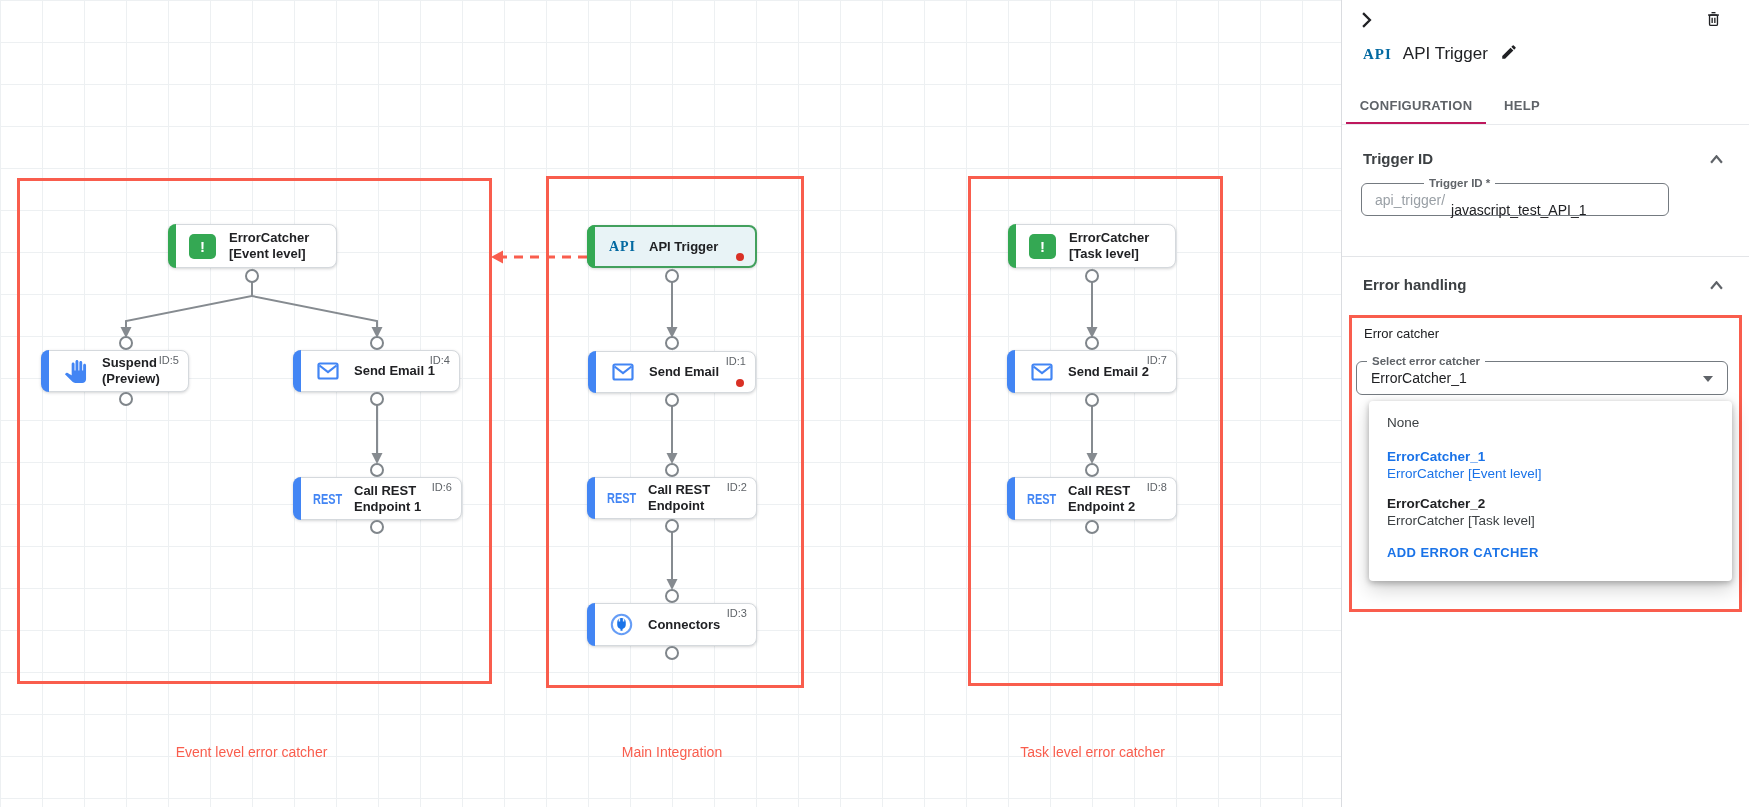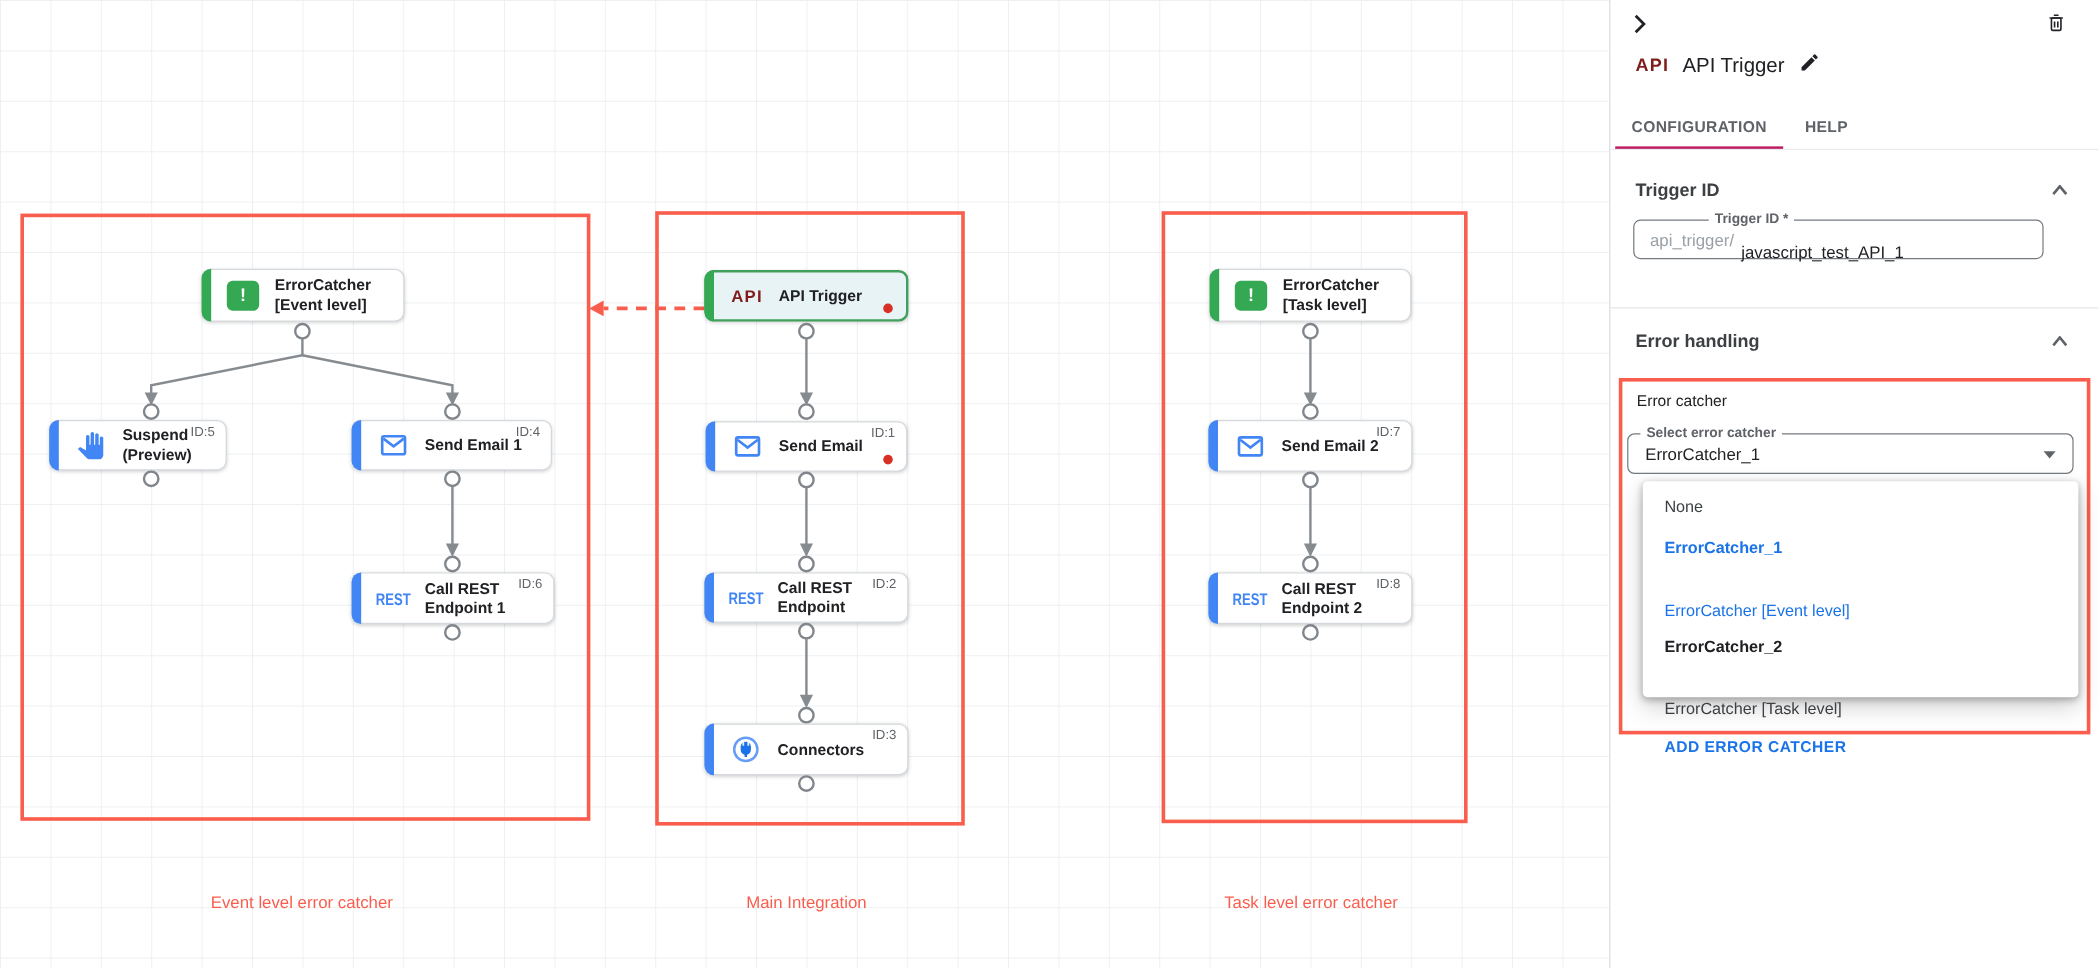--- a/index.html
+++ b/index.html
@@ -26,21 +26,21 @@
   .txt span{display:block;}
   .txt span:empty{display:none;}
   .node .nid{position:absolute;top:3px;right:9px;font-size:11px;color:#5f6368;font-weight:normal;}
   .nid:empty{display:none;}
   .node.trigger{background:#e8f3f6;border:2px solid #42a05d;}
   .node.trigger .bar{left:-2px;top:-2px;bottom:-2px;}
   .reddot{position:absolute;right:11px;bottom:5px;width:8px;height:8px;border-radius:50%;background:#d93025;}
   .alertico{width:25px;height:25px;background:#34a853;border-radius:5px;color:#fff;font-weight:bold;
     font-size:15px;display:flex;align-items:center;justify-content:center;}
   .restico{color:#4285f4;font-weight:bold;font-size:14px;display:inline-block;transform:scaleX(.78);transform-origin:center;}
-  .apiico{font-family:Liberation Sans, sans-serif;font-weight:bold;color:#7f1d1d;font-size:14px;letter-spacing:1px;}
+  .apiico{font-family:Liberation Serif, serif;font-weight:bold;color:#0369a1;font-size:14px;letter-spacing:1px;}
 
   
   #panel{position:absolute;left:1341px;top:0;width:408px;height:807px;background:#fff;
     border-left:1px solid #dadce0;box-sizing:border-box;z-index:10;}
   .icon-btn{cursor:pointer;}
   #collapse{position:absolute;left:17px;top:12px;}
   #trash{position:absolute;right:26px;top:9px;}
   #title-row{position:absolute;left:21px;top:43px;display:flex;align-items:center;}
   #title-row .apiico{font-size:15px;}
   #panel-title{font-size:17px;color:#202124;margin:0 12px 0 11px;}
@@ -61,21 +61,21 @@
   #select-ec{left:4px;top:43px;width:372px;height:34px;cursor:pointer;}
   #select-ec .val{margin-left:14px;color:#202124;}
   #select-arrow{position:absolute;right:14px;top:14px;width:0;height:0;
     border-left:5px solid transparent;border-right:5px solid transparent;border-top:6px solid #5f6368;}
   #menu{position:absolute;left:17px;top:83px;width:363px;height:180px;background:#fff;border-radius:4px;
     box-shadow:0 2px 6px rgba(0,0,0,.28),0 8px 20px rgba(0,0,0,.18);box-sizing:border-box;
     padding:13px 0 0 18px;font-size:13.5px;color:#3c4043;}
   .mi{cursor:pointer;line-height:17px;}
   #mi-none{margin-bottom:17px;}
   .mi-name{font-weight:bold;color:#202124;}
-  .mi-desc{color:#3c4043;margin-top:35px;}
+  .mi-desc{color:#3c4043;}
   .mi-group{margin-bottom:13px;}
   .mi-group.selected .mi-name,.mi-group.selected .mi-desc{color:#1a73e8;}
   #add-ec{color:#1a73e8;font-weight:bold;font-size:13px;letter-spacing:.4px;margin-top:16px;cursor:pointer;}
 </style>
 </head>
 <body>
 
 <div id="app">
 
   <div id="canvas">
@@ -312,21 +312,21 @@
 
     <div class="sec-head" style="top:150px;">
       <span>Trigger ID</span>
       <span class="icon-btn">
         <svg width="13" height="9" viewBox="0 0 12 8">
             <polyline points="1,7 6,1 11,7" fill="none" stroke="#5f6368" stroke-width="2"></polyline>
           </svg>
       </span>
     </div>
 
-    <div class="fieldbox" style="left:19px;top:183px;width:342px;height:33px;">
+    <div class="fieldbox" style="left:19px;top:183px;width:308px;height:33px;">
       <span class="floatlbl" style="left:62px;">Trigger ID *</span>
       <span style="margin-left:13px;color:#9aa0a6;">api_trigger/</span>
       <span style="margin-left:6px;color:#202124;margin-top:20px;">javascript_test_API_1</span>
     </div>
 
     <div class="divider" style="top:256px;"></div>
 
     <div class="sec-head" style="top:276px;">
       <span>Error handling</span>
       <span class="icon-btn">

